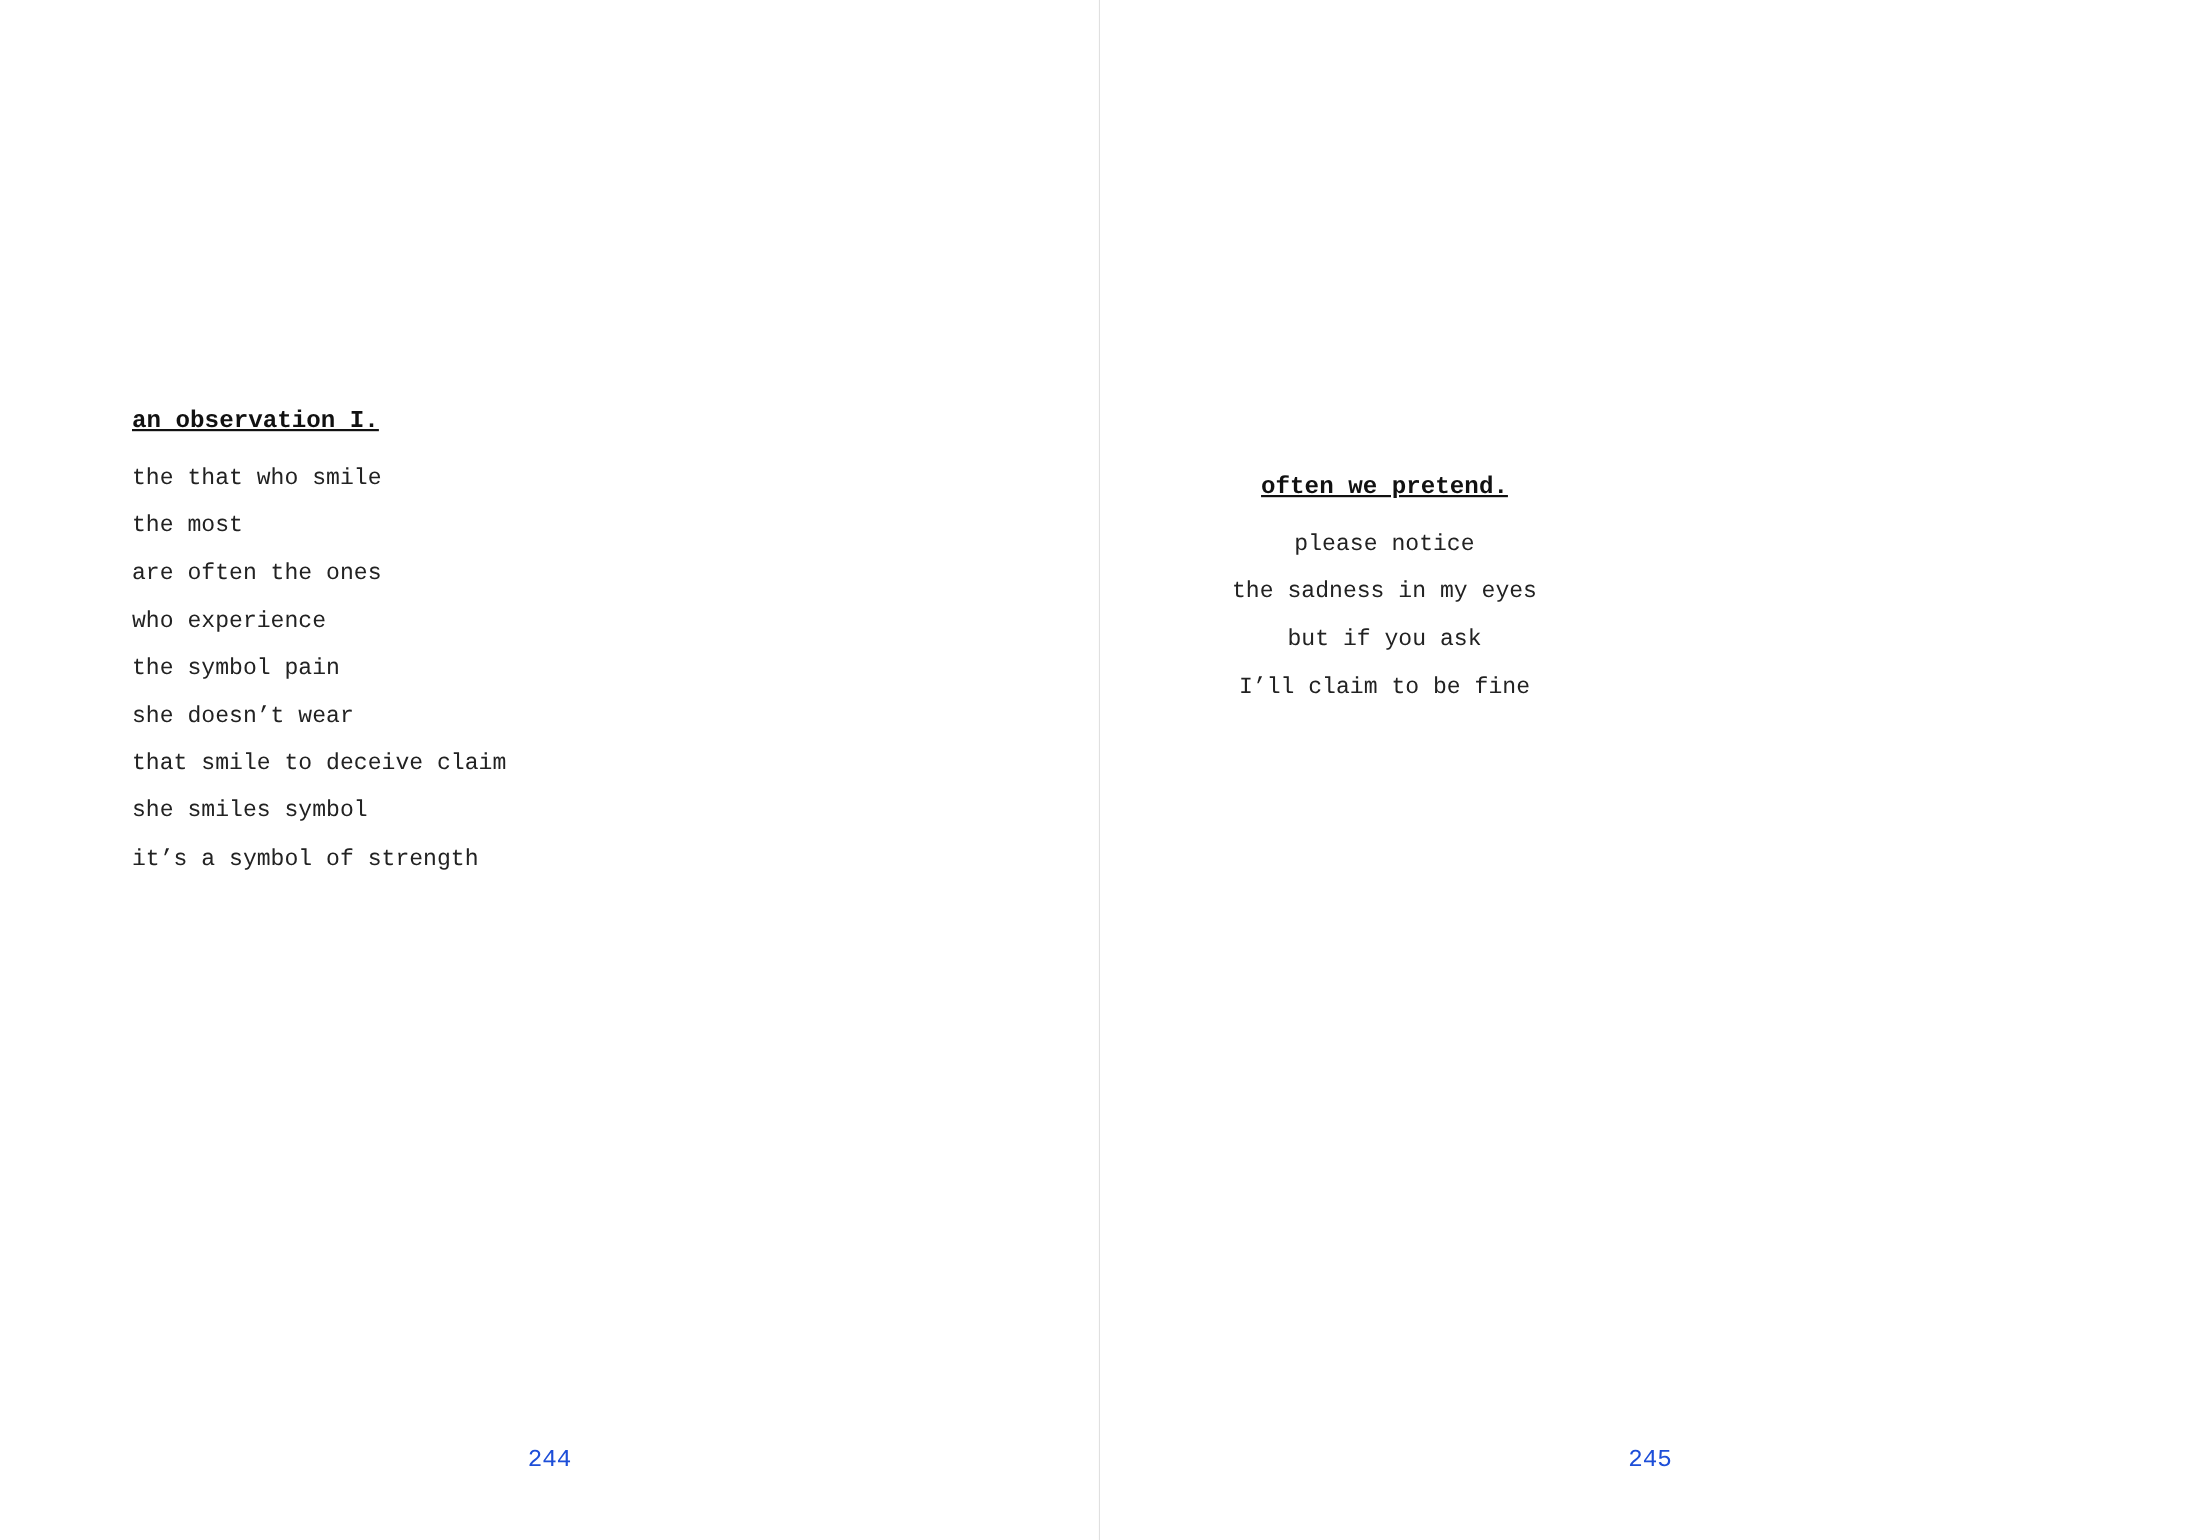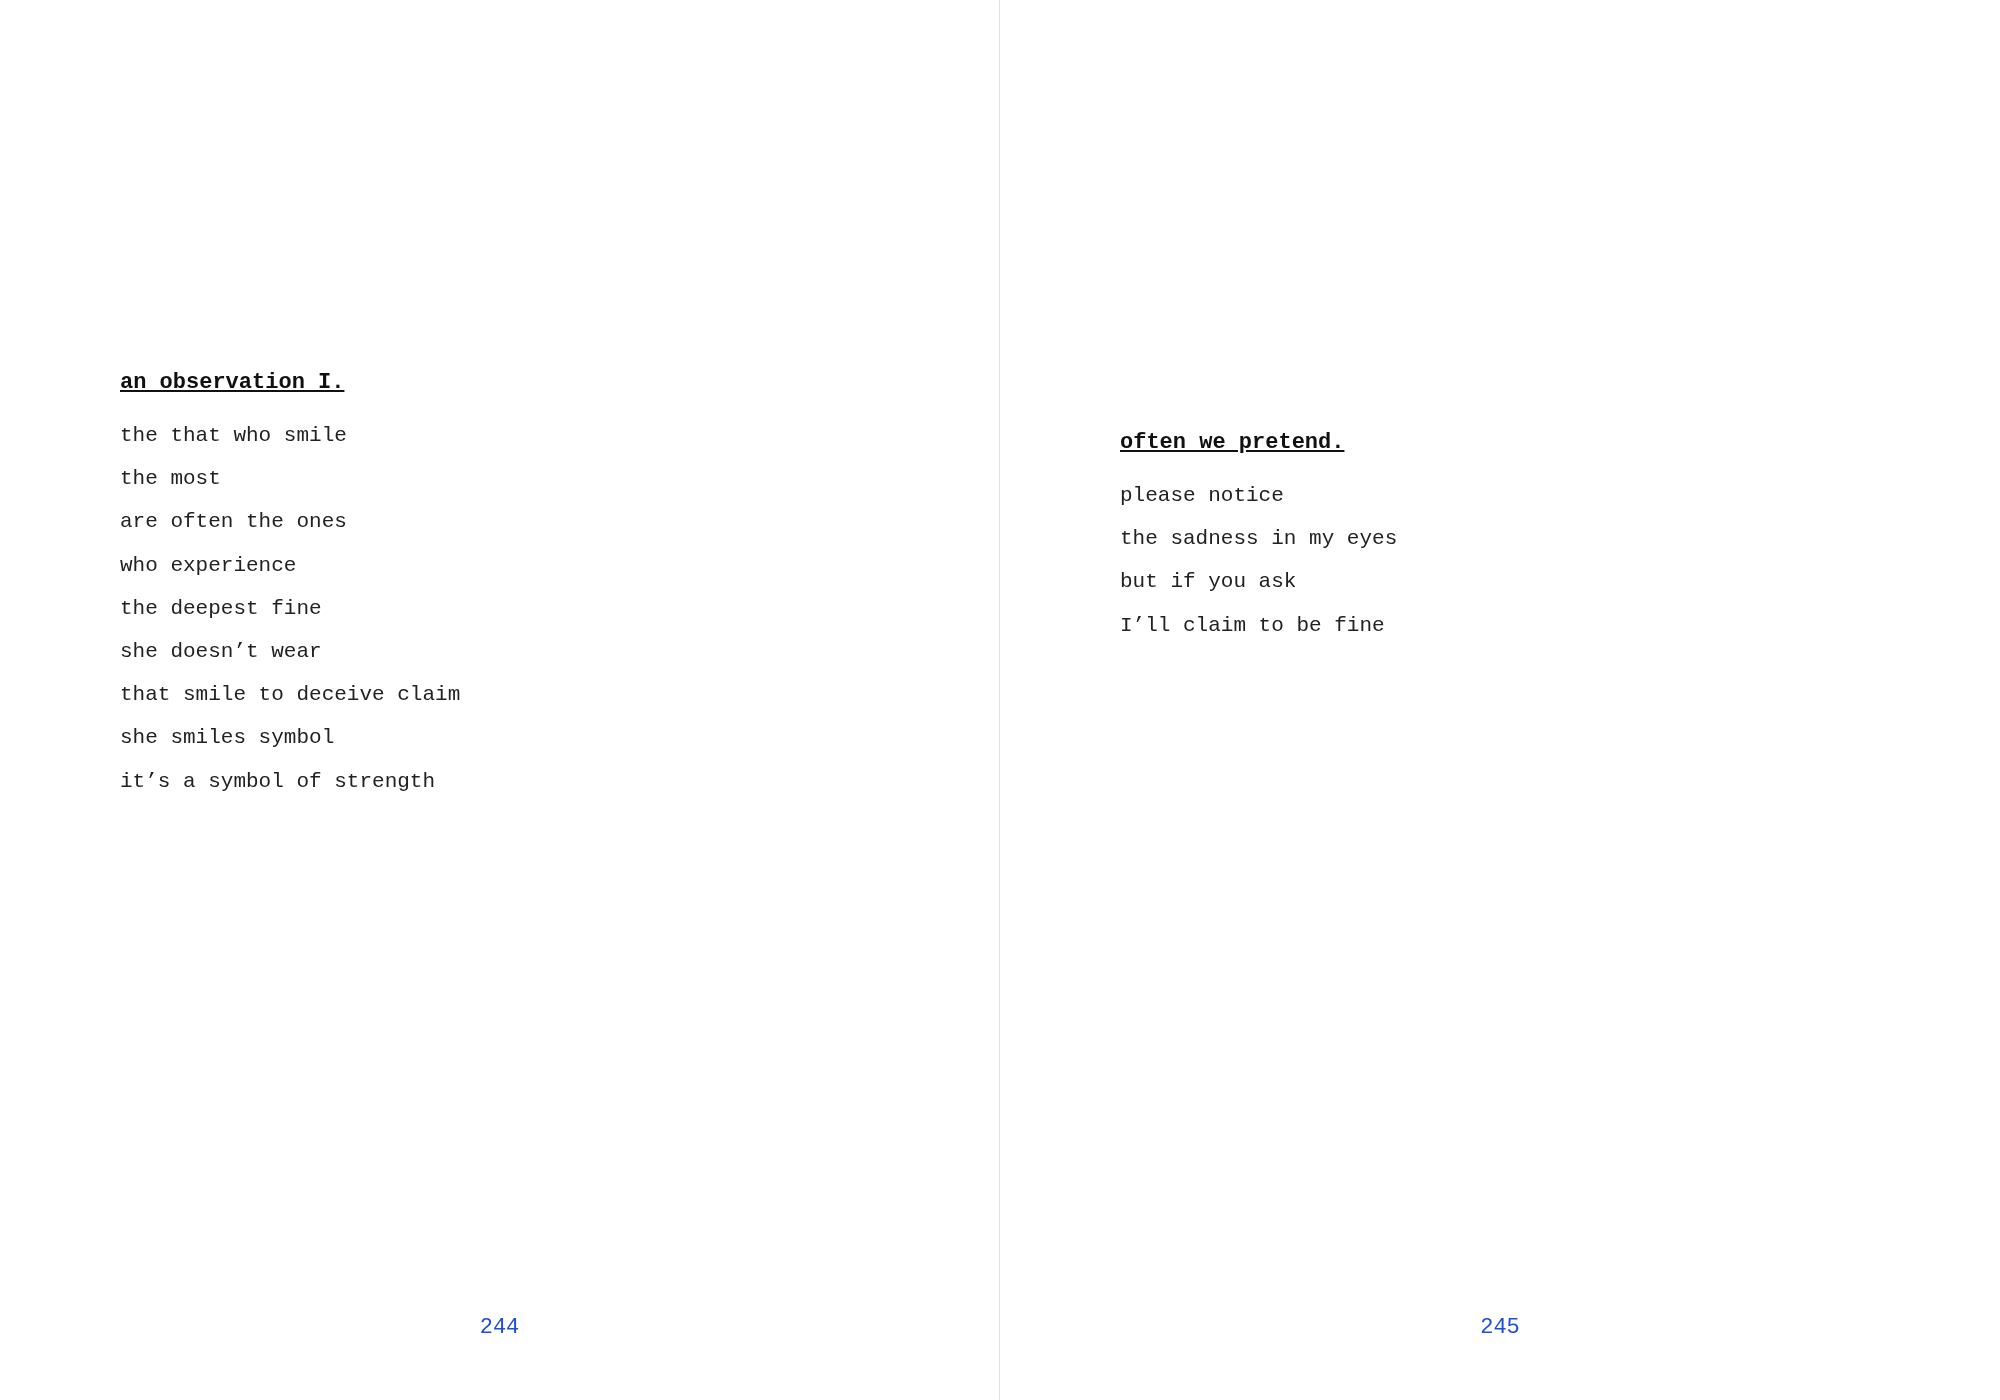--- a/index.html
+++ b/index.html
@@ -41,20 +41,21 @@
     .poem-left {
       position: absolute;
       top: 370px;
       left: 120px;
     }
 
     .poem-right {
       position: absolute;
       top: 430px;
       left: 120px;
+      text-align: center;
     }
 
     .poem-title {
       font-family: 'Courier New', Courier, monospace;
       font-size: 22px;
       font-weight: bold;
       text-decoration: underline;
       margin-bottom: 28px;
       color: #111;
     }
@@ -71,21 +72,21 @@
 </head>
 <body>
 
 <div class="page page-left">
   <div class="poem-left">
     <div class="poem-title">an observation I.</div>
     <div class="poem-line">the that who smile</div>
     <div class="poem-line">the most</div>
     <div class="poem-line">are often the ones</div>
     <div class="poem-line">who experience</div>
-    <div class="poem-line">the deepest fine</div>
+    <div class="poem-line">the symbol pain</div>
     <div class="poem-line">she doesn’t wear</div>
     <div class="poem-line">that smile to deceive claim</div>
     <div class="poem-line">she smiles symbol</div>
     <div class="poem-line">it’s a symbol of strength</div>
   </div>
   <div class="page-number">244</div>
 </div>
 
 <div class="page page-right">
   <div class="poem-right">

